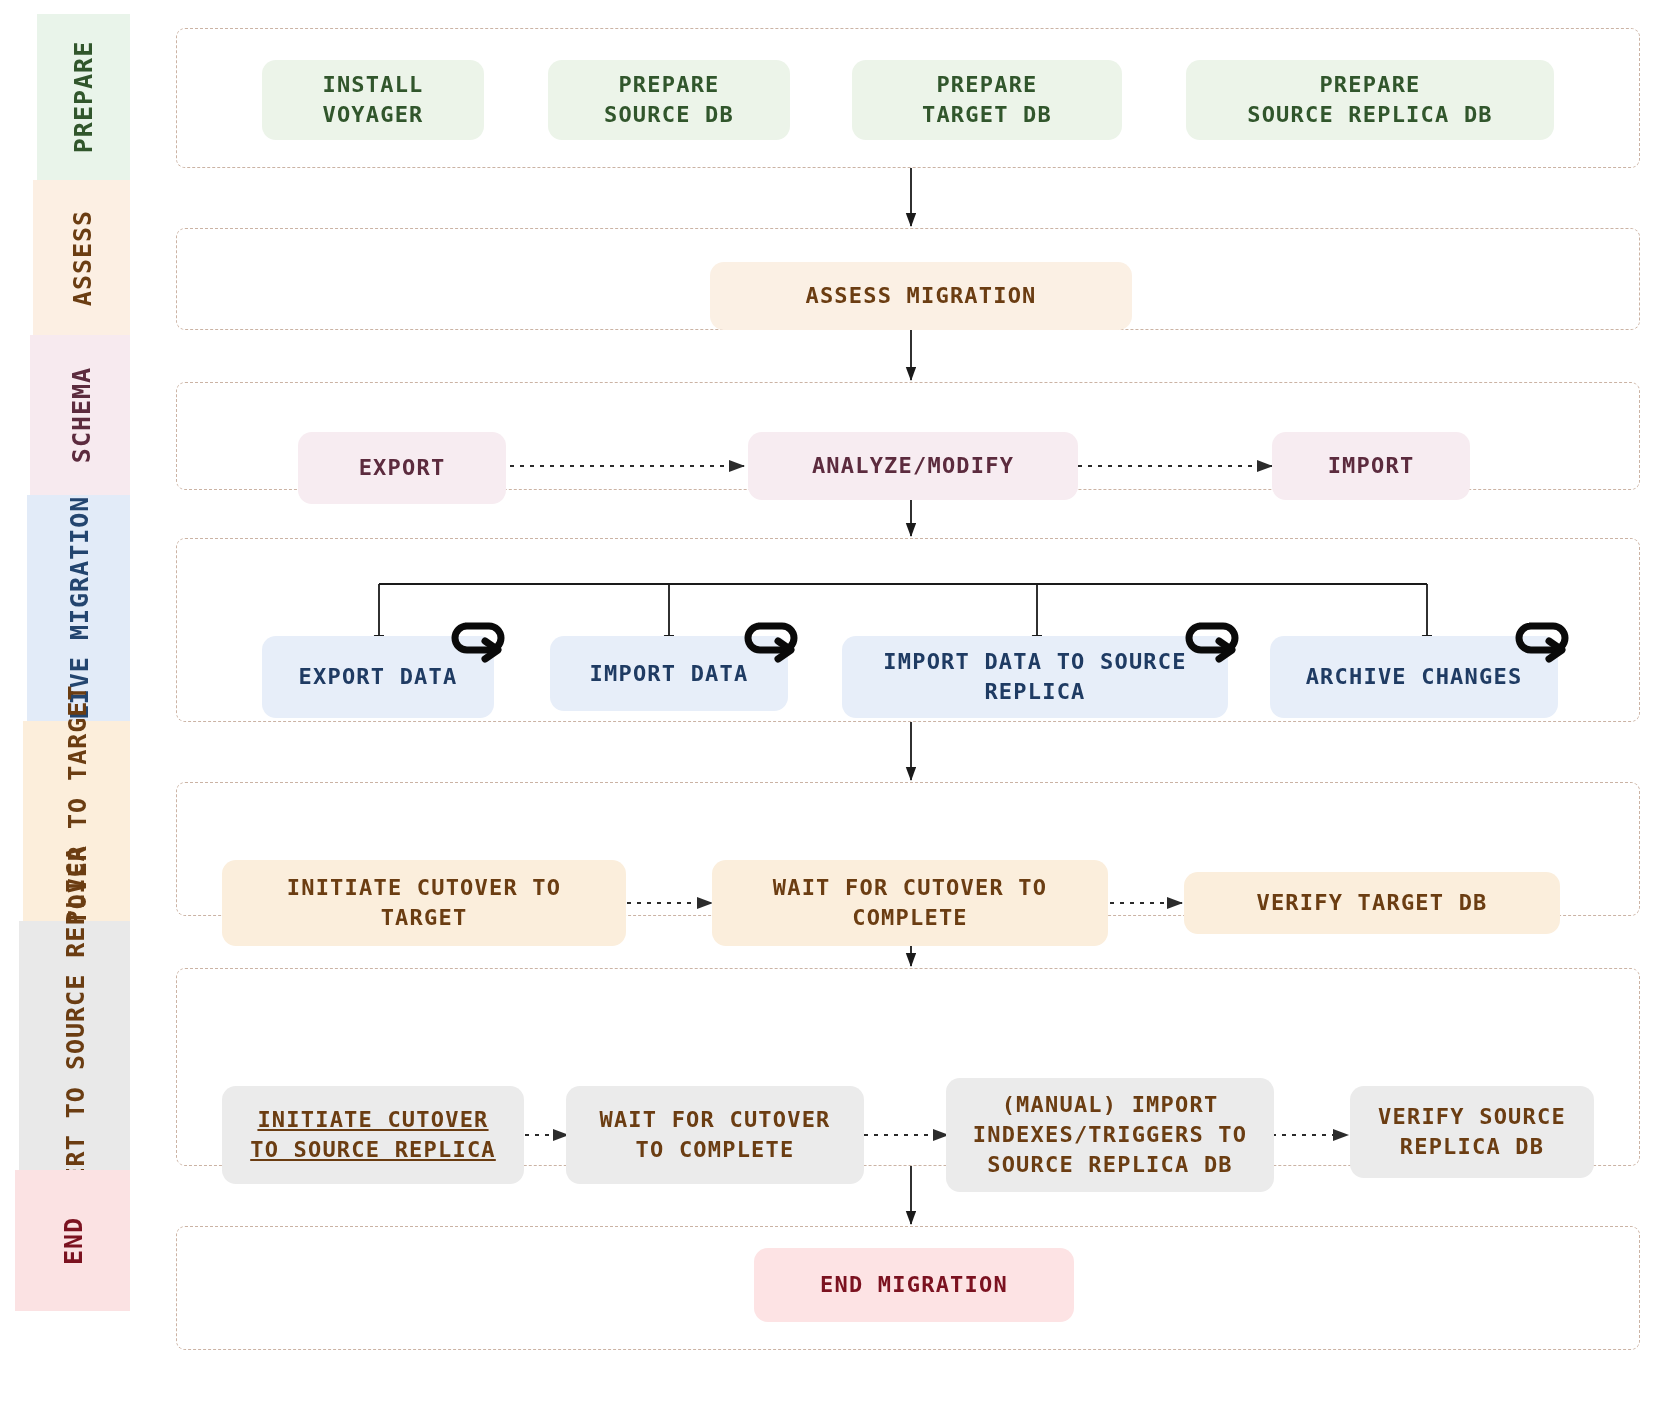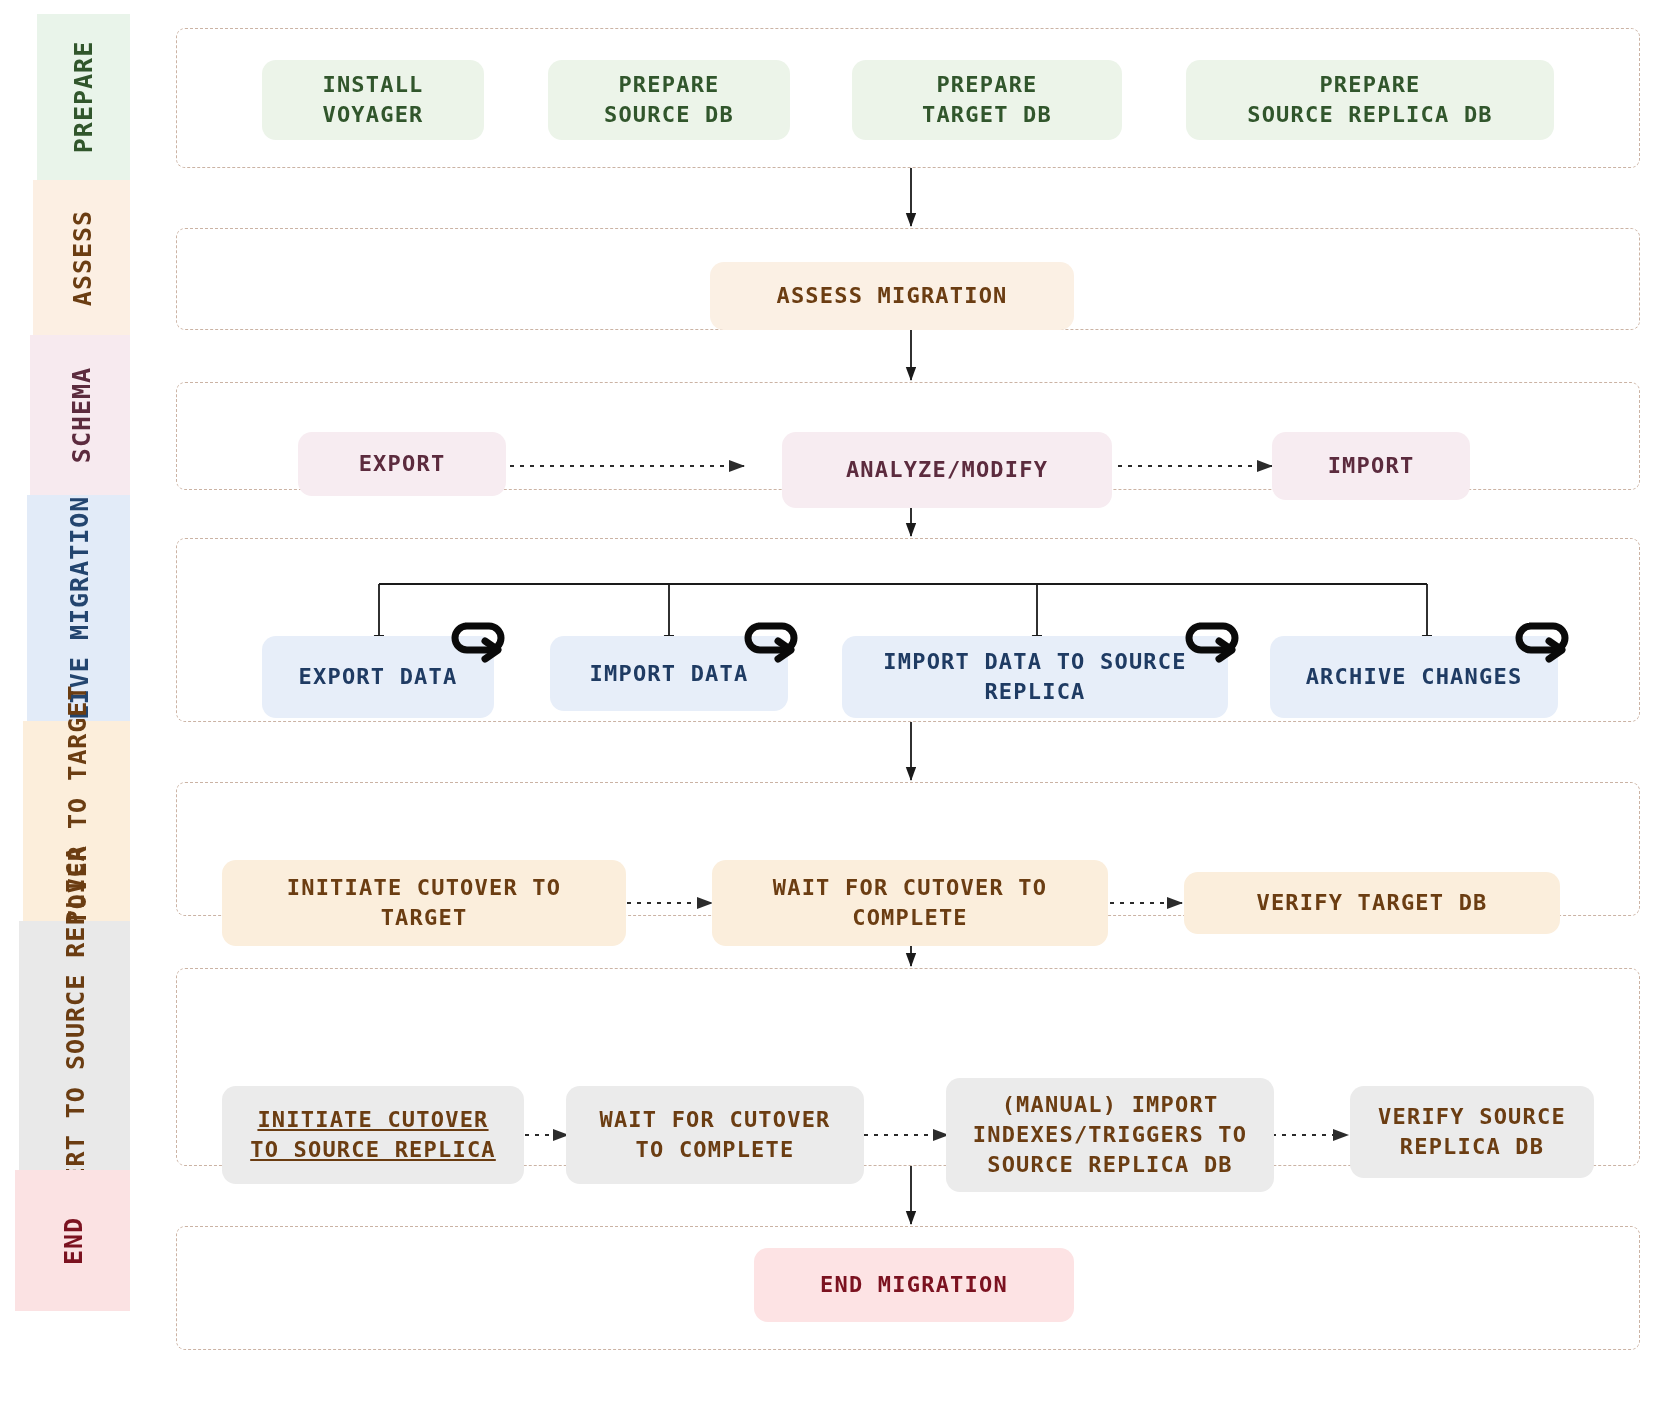--- a/index.html
+++ b/index.html
@@ -182,24 +182,24 @@
 
   <div class="node n-prepare" style="left:262px;top:60px;width:222px;height:80px;">INSTALL
 VOYAGER</div>
   <div class="node n-prepare" style="left:548px;top:60px;width:242px;height:80px;">PREPARE
 SOURCE DB</div>
   <div class="node n-prepare" style="left:852px;top:60px;width:270px;height:80px;">PREPARE
 TARGET DB</div>
   <div class="node n-prepare" style="left:1186px;top:60px;width:368px;height:80px;">PREPARE
 SOURCE REPLICA DB</div>
 
-  <div class="node n-assess" style="left:710px;top:262px;width:364px;height:68px;">ASSESS MIGRATION</div>
-
-  <div class="node n-schema" style="left:298px;top:432px;width:208px;height:64px;">EXPORT</div>
-  <div class="node n-schema" style="left:748px;top:432px;width:330px;height:76px;margin-left:34px;">ANALYZE/MODIFY</div>
+  <div class="node n-assess" style="left:710px;top:262px;width:422px;height:68px;">ASSESS MIGRATION</div>
+
+  <div class="node n-schema" style="left:298px;top:432px;width:208px;height:72px;">EXPORT</div>
+  <div class="node n-schema" style="left:748px;top:432px;width:330px;height:68px;">ANALYZE/MODIFY</div>
   <div class="node n-live" style="left:262px;top:636px;width:232px;height:82px;">EXPORT DATA</div>
 
   <div class="node n-schema" style="left:1272px;top:432px;width:198px;height:68px;">IMPORT</div>
   <div class="node n-live" style="left:550px;top:636px;width:238px;height:75px;">IMPORT DATA</div>
   <div class="node n-live" style="left:842px;top:636px;width:386px;height:82px;">IMPORT DATA TO SOURCE
 REPLICA</div>
   <div class="node n-live" style="left:1270px;top:636px;width:288px;height:82px;">ARCHIVE CHANGES</div>
 
   <svg class="loop" style="left:449px;top:616px;" viewBox="0 0 56 48" xmlns="http://www.w3.org/2000/svg">
     <path d="M16,10 L40,10 A12,12 0 0 1 40,34 L18,34 A12,12 0 0 1 18,10 Z" fill="none" stroke="#0a0a0a" stroke-width="7" stroke-linecap="round"></path>

